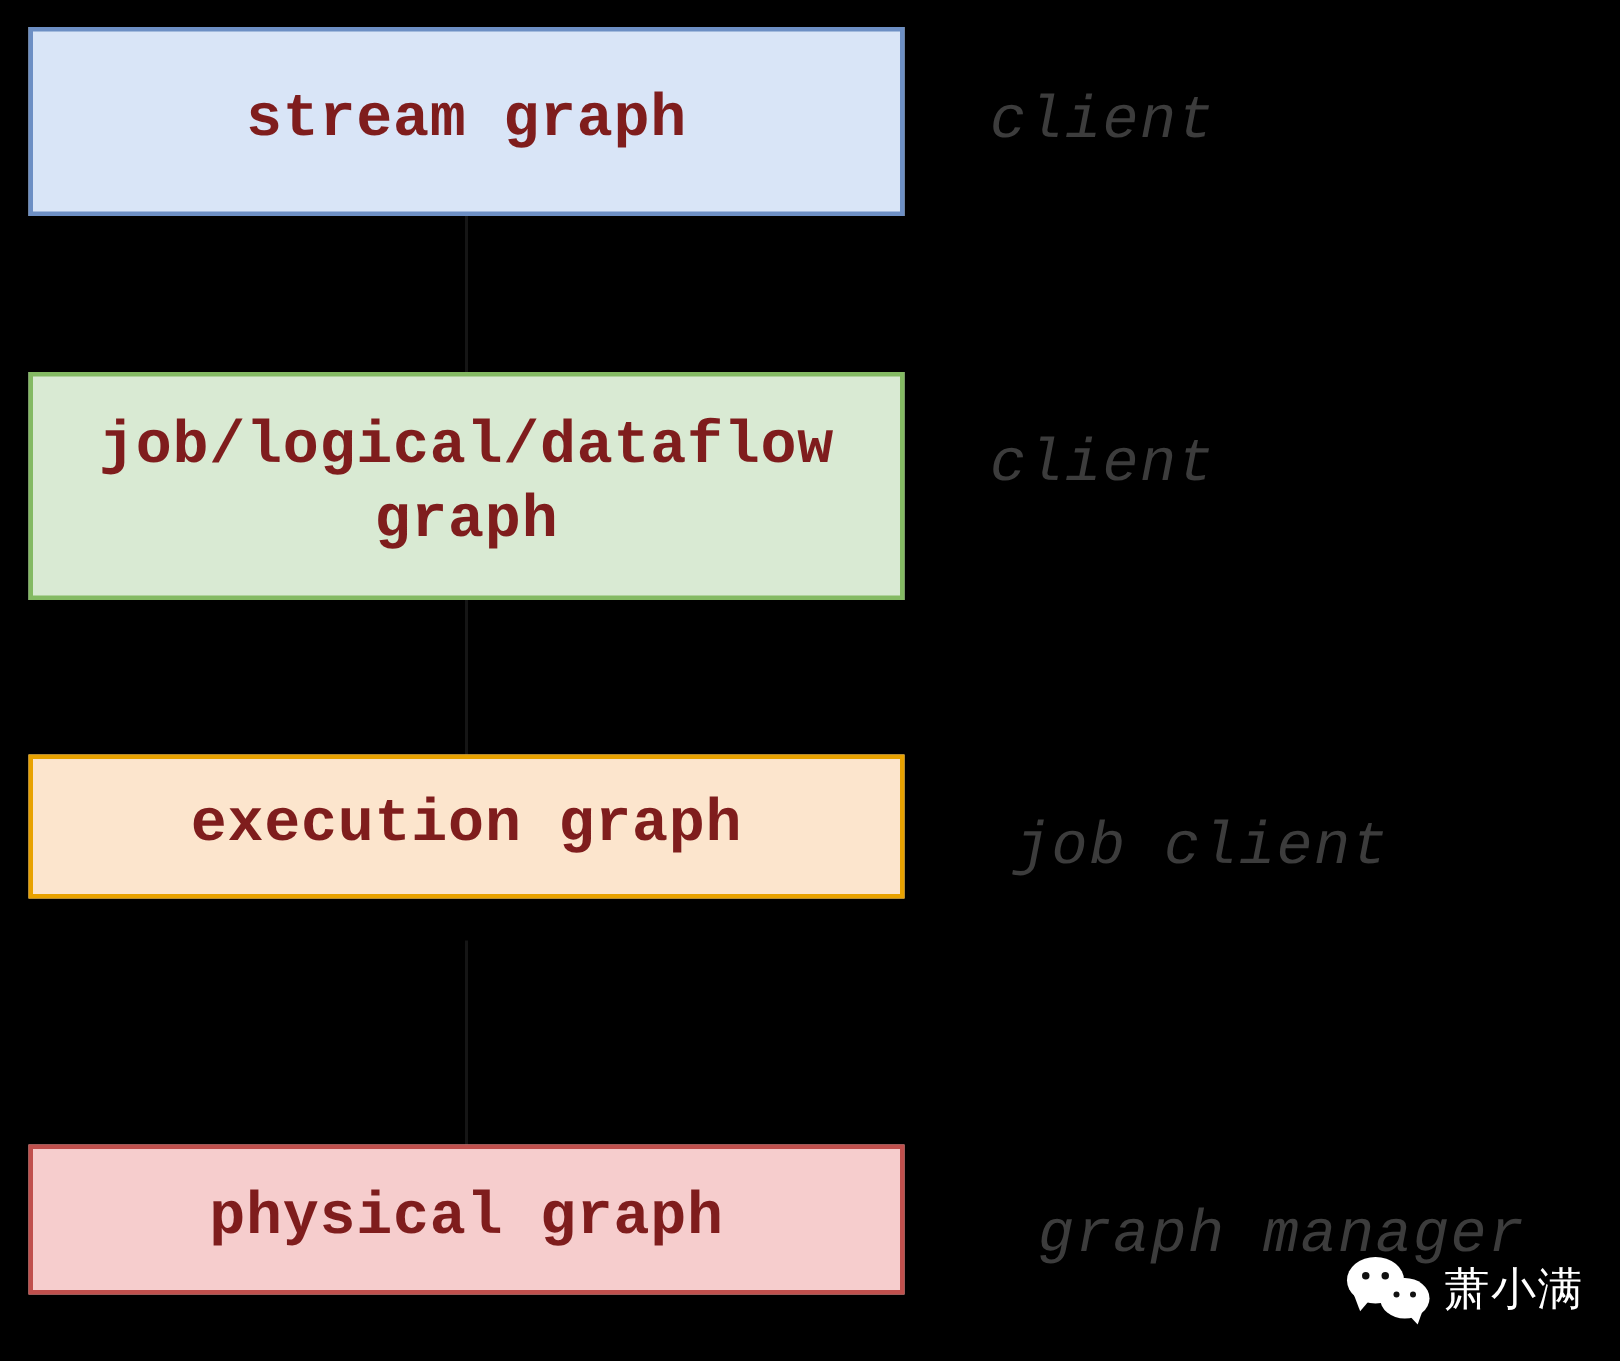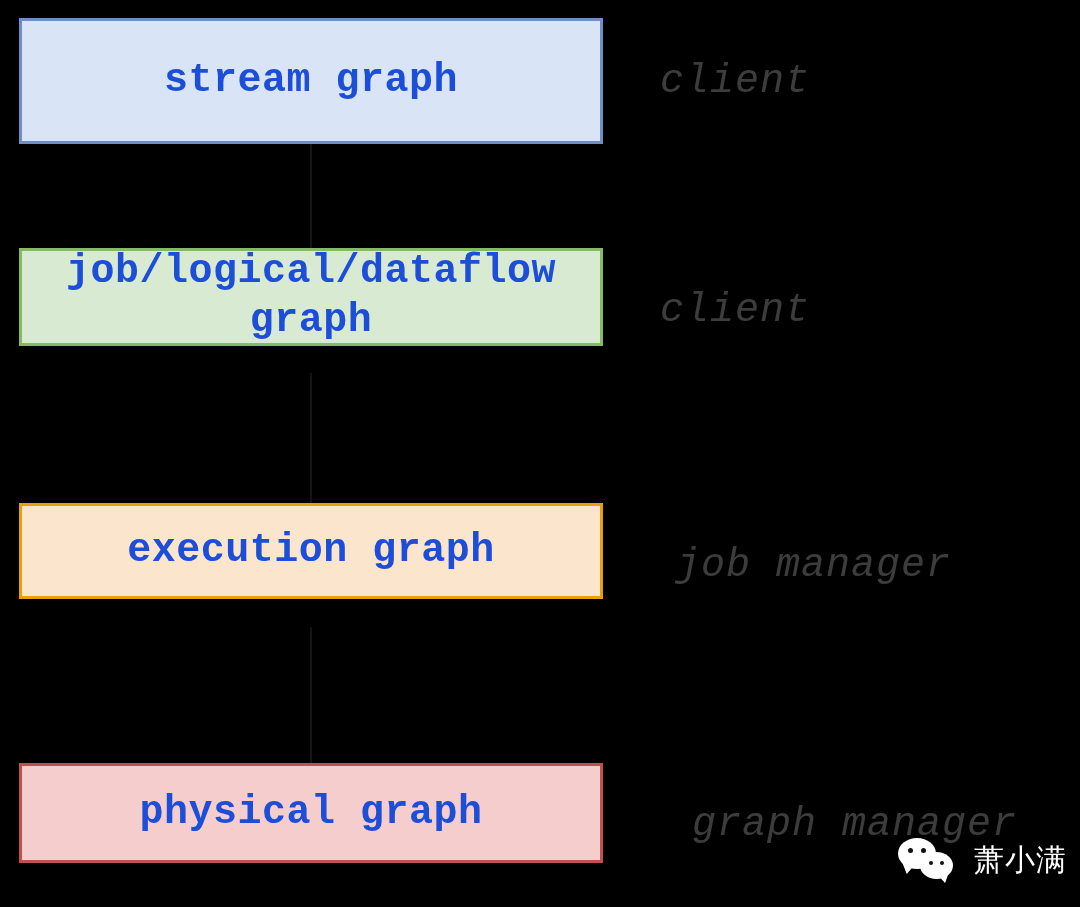--- a/index.html
+++ b/index.html
@@ -25,21 +25,21 @@
 
   .node {
     position: absolute;
     box-sizing: border-box;
     display: flex;
     align-items: center;
     justify-content: center;
     text-align: center;
     border-style: solid;
     border-width: 3px;
-    color: #1d4ed8;
+    color: #7f1d1d;
     font-family: "Liberation Mono", "DejaVu Sans Mono", monospace;
     font-weight: bold;
     font-size: 40px;
     line-height: 1.22;
     letter-spacing: 0.5px;
     white-space: pre-line;
     padding: 0 6px;
   }
 
   .node-label {
@@ -67,21 +67,21 @@
     background: #151515;
   }
 
   
   #watermark {
     position: absolute;
     left: 898px;
     top: 838px;
     display: flex;
     align-items: center;
-    gap: 14px;
+    gap: 3px;
   }
   .wechat-icon {
     position: relative;
     width: 62px;
     height: 44px;
     flex: 0 0 auto;
   }
   .bubble {
     position: absolute;
     background: #ffffff;
@@ -150,41 +150,41 @@
 <div id="diagram">
 
   <div class="connector" style="left:310px; top:144px; height:104px;"></div>
   <div class="connector" style="left:310px; top:373px; height:130px;"></div>
   <div class="connector" style="left:310px; top:627px; height:136px;"></div>
 
   <div class="node" style="left:19px; top:18px; width:584px; height:126px; background:#d9e5f7; border-color:#6d8fc4;">
     <span class="node-label">stream graph</span>
   </div>
 
-  <div class="node" style="left:19px; top:248px; width:584px; height:98px; background:#d9ead3; border-color:#84ba63;">
+  <div class="node" style="left:19px; top:248px; width:584px; height:152px; background:#d9ead3; border-color:#84ba63;">
     <span class="node-label">job/logical/dataflow
 graph</span>
   </div>
 
   <div class="node" style="left:19px; top:503px; width:584px; height:96px; background:#fce5cd; border-color:#e8a200;">
     <span class="node-label">execution graph</span>
   </div>
 
   <div class="node" style="left:19px; top:763px; width:584px; height:100px; background:#f6cdcd; border-color:#c0504d;">
     <span class="node-label">physical graph</span>
   </div>
 
   <div class="side-label" style="left:660px; top:81px;">
     <span>client</span>
   </div>
   <div class="side-label" style="left:660px; top:310px;">
     <span>client</span>
   </div>
   <div class="side-label" style="left:676px; top:565px;">
-    <span>job manager</span>
+    <span>job client</span>
   </div>
   <div class="side-label" style="left:692px; top:824px;">
     <span>graph manager</span>
   </div>
 
   <div id="watermark">
     <span class="wechat-icon">
       <span class="bubble big">
         <span class="eye e1"></span>
         <span class="eye e2"></span>

